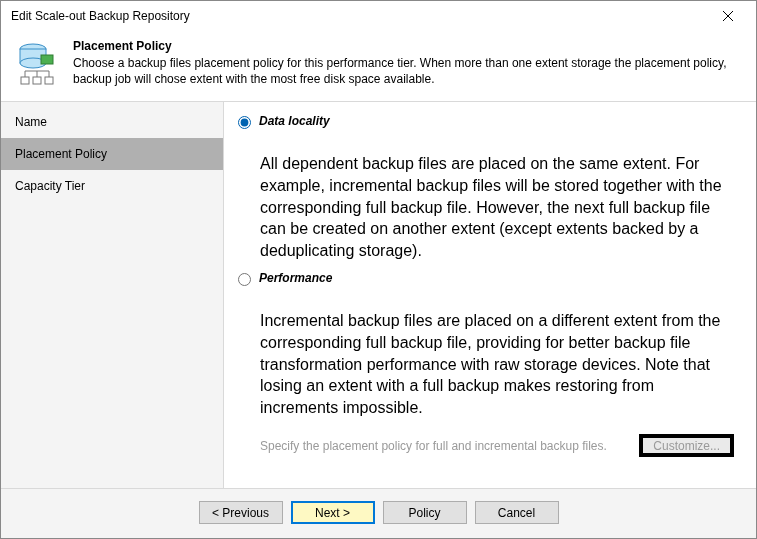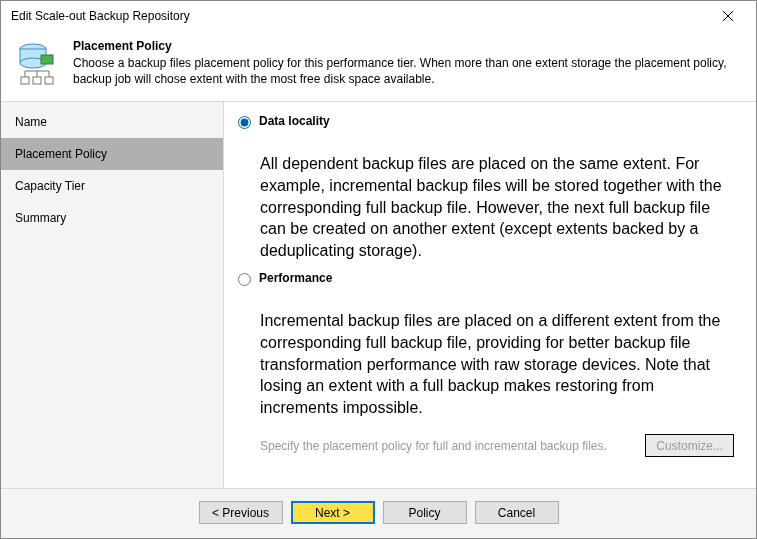--- a/index.html
+++ b/index.html
@@ -88,20 +88,21 @@
     gap: 8px;
     margin-bottom: 4px;
   }
   .option input[type=radio] {
     margin: 2px 0 0 4px;
     accent-color: #0063b1;
   }
   .opt-title {
     font-weight: 700;
     font-size: 12px;
+    font-style: italic;
   }
   .opt-desc {
     font-size: 16px;
     color: #000;
     line-height: 1.35;
     margin: 20px 0 10px 26px;
   }
   .specify-row {
     display: flex;
     align-items: center;
@@ -109,21 +110,21 @@
     margin: 6px 0 0 26px;
   }
   .specify-text {
     flex: 1;
     color: #9a9a9a;
     font-size: 12px;
   }
   .custbtn {
     min-width: 84px;
     height: 23px;
-    border: 1px solid #000000;
+    border: 4px solid #000000;
     background: #eaeaea;
     color: #9a9a9a;
     font-size: 12px;
     padding: 0 10px;
     cursor: default;
   }
   
   .footer {
     border-top: 1px solid #d9d9d9;
     padding: 12px 18px 14px 18px;
@@ -138,21 +139,21 @@
     border: 1px solid #adadad;
     background: #e1e1e1;
     color: #000;
     font-size: 12px;
     font-family: inherit;
     padding: 0 8px;
     cursor: default;
   }
   .btn.primary {
     border: 2px solid #0078d7;
-    background: #fde047;
+    background: #fef9c3;
   }
 </style>
 </head>
 <body>
 
 <div class="titlebar">
   <div class="title">Edit Scale-out Backup Repository</div>
   <div class="close">
     <svg width="10" height="10" viewBox="0 0 10 10">
       <line x1="0" y1="0" x2="10" y2="10" stroke="#000" stroke-width="1"></line>
@@ -181,21 +182,20 @@
     <div class="h1">Placement Policy</div>
     <div class="sub">Choose a backup files placement policy for this performance tier. When more than one extent storage the placement policy, backup job will chose extent with the most free disk space available.</div>
   </div>
 </div>
 
 <div class="bodyarea">
   <div class="sidebar">
     <div class="item">Name</div>
     <div class="item selected">Placement Policy</div>
     <div class="item">Capacity Tier</div>
-    <div class="item">Summary</div>
   </div>
 
   <div class="content">
 
     <label class="option">
       <input type="radio" name="policy" checked="" style="">
       <span class="opt-title">Data locality</span>
     </label>
     <div class="opt-desc">All dependent backup files are placed on the same extent. For example, incremental backup files will be stored together with the corresponding full backup file. However, the next full backup file can be created on another extent (except extents backed by a deduplicating storage).</div>
 

